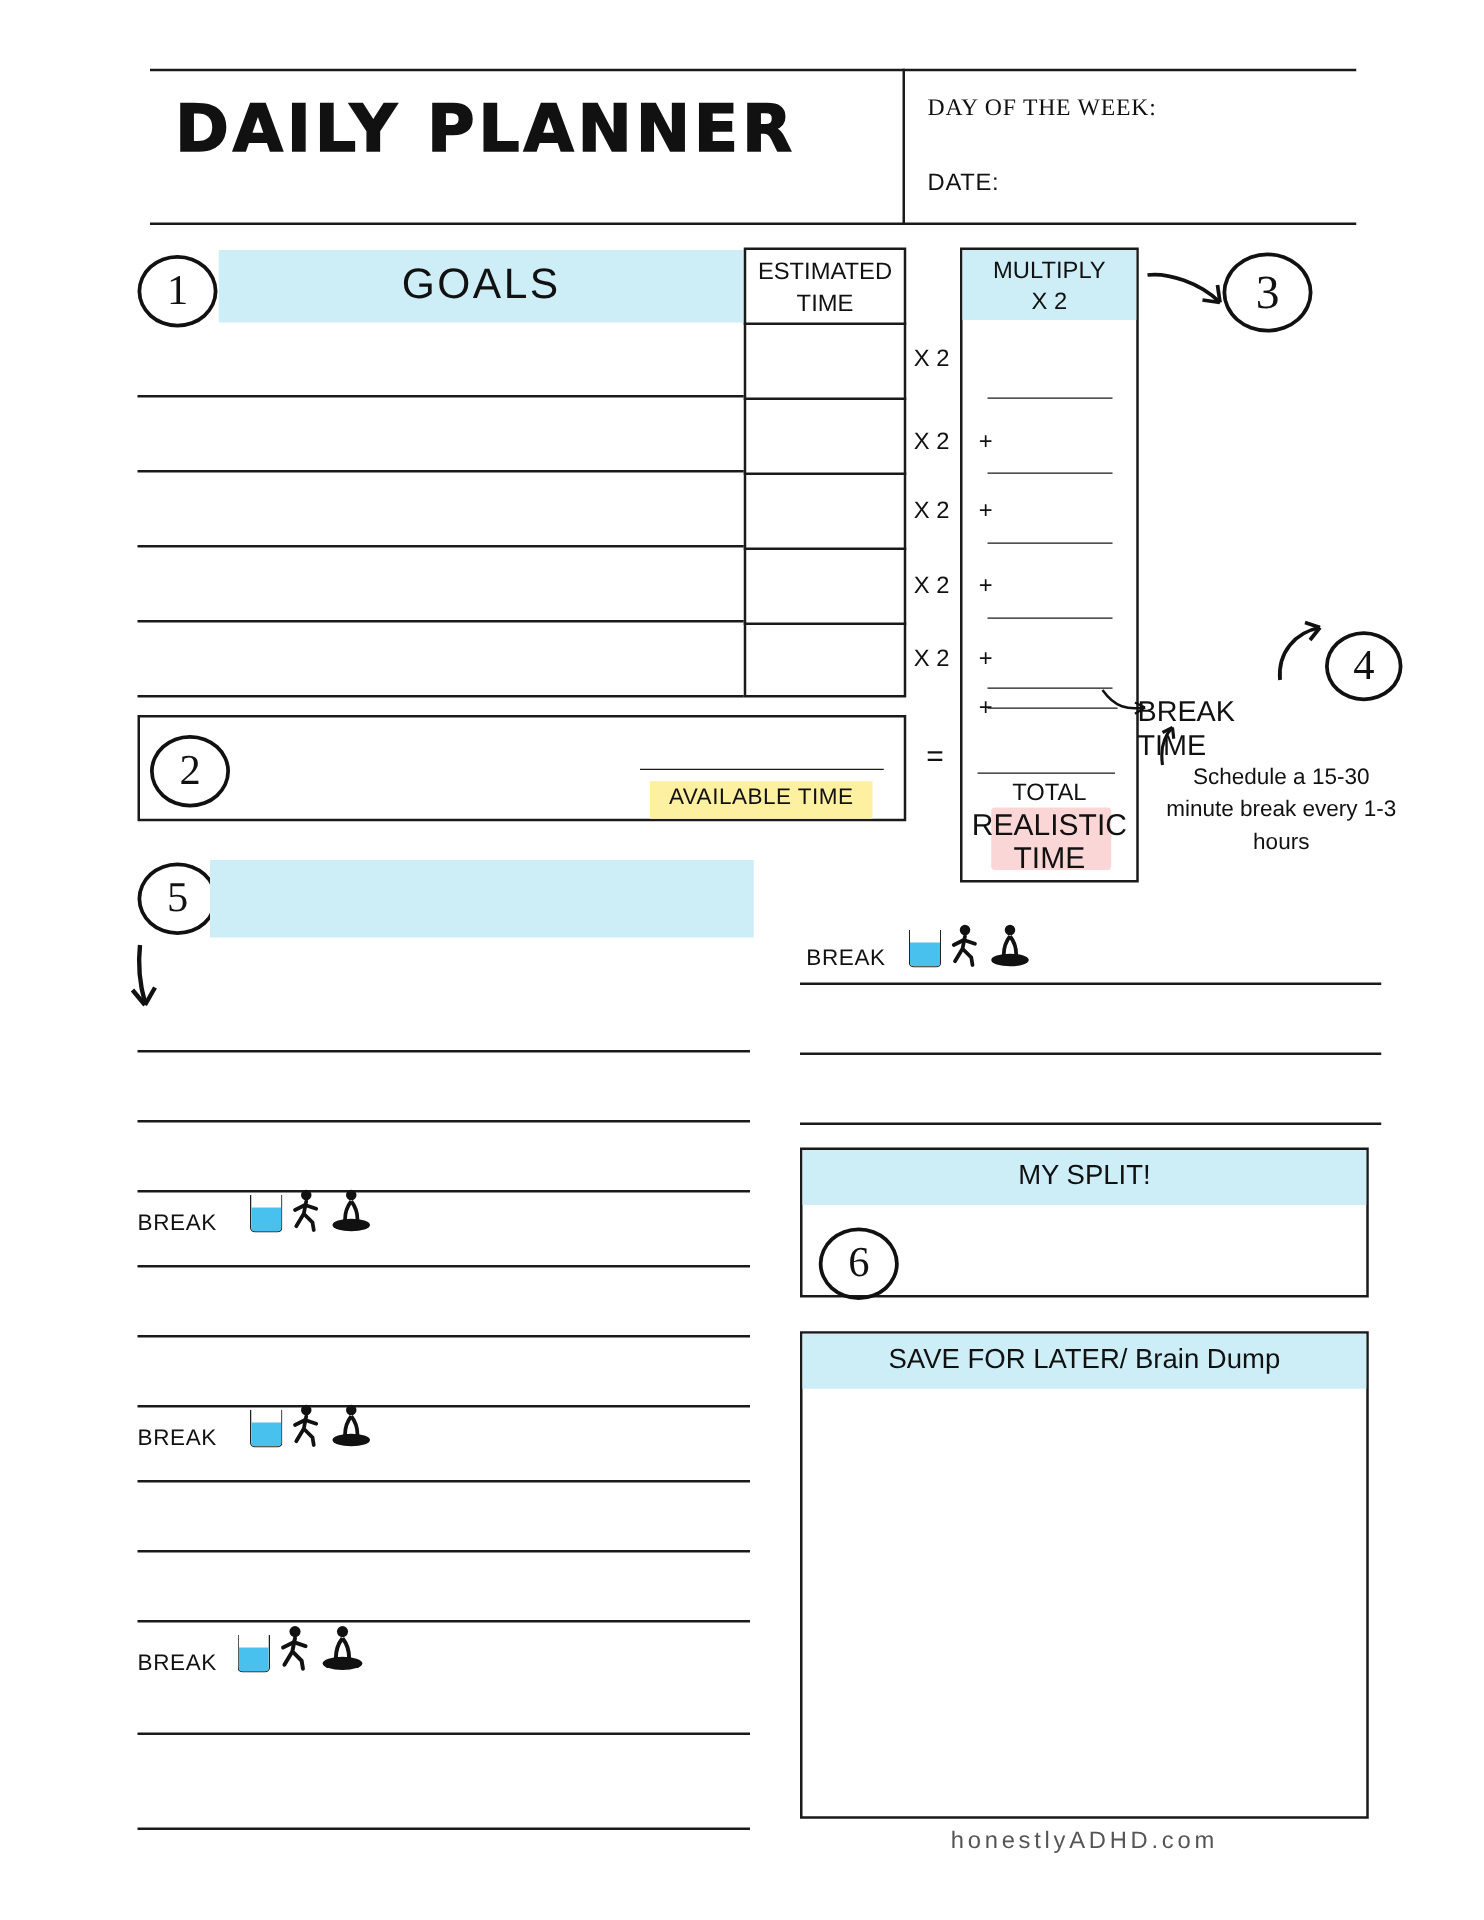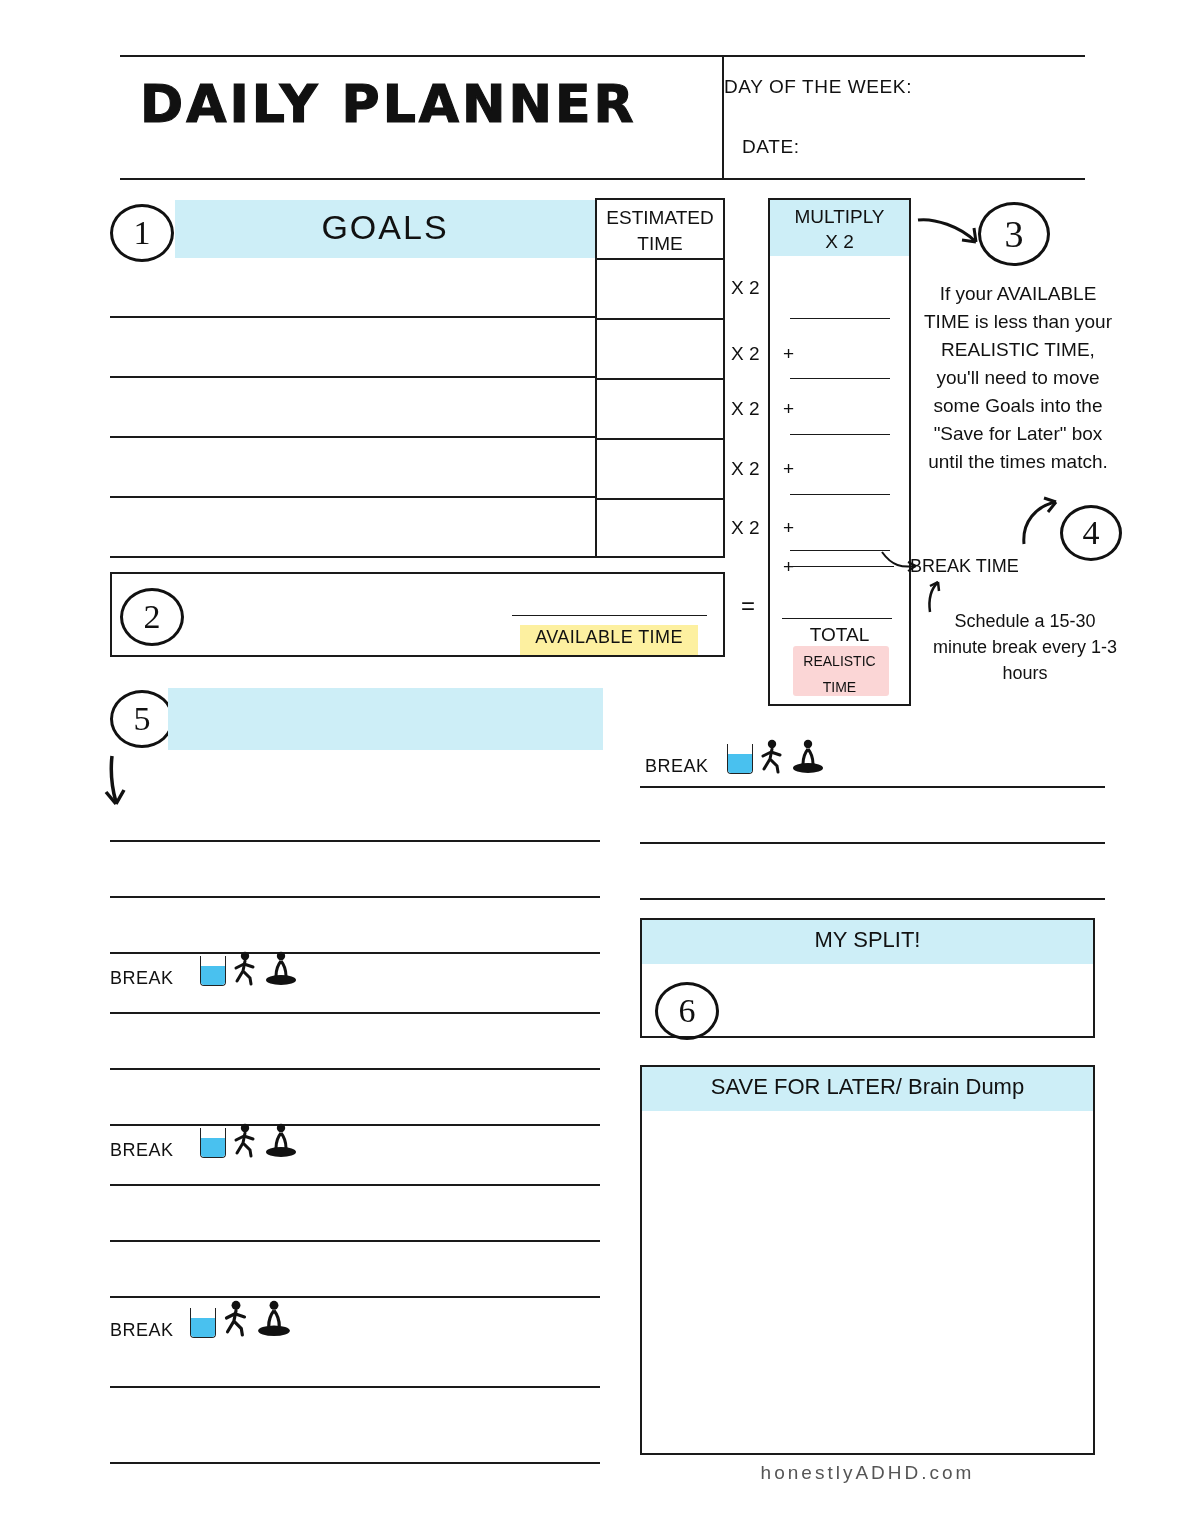--- a/index.html
+++ b/index.html
@@ -73,21 +73,21 @@
     font-size: 52px;
     letter-spacing: 3px;
     -webkit-text-stroke: 1.2px #111;
   }
   .hdr-label {
     position: absolute;
     font-size: 19px;
     letter-spacing: .6px;
     color: #111;
   }
-  #hdr-day { left: 724px; top: 76px; }
+  #hdr-day { left: 742px; top: 76px; font-family: Liberation Serif, serif; }
   #hdr-date { left: 742px; top: 136px; }
 
   
   #goals-band {
     left: 175px; top: 200px; width: 420px; height: 58px;
   }
   #goals-title {
     position: absolute;
     left: 175px; top: 208px; width: 420px;
     text-align: center;
@@ -153,21 +153,21 @@
     position: absolute;
     left: 918px; top: 280px; width: 200px;
     text-align: center;
     font-size: 19px;
     line-height: 28px;
   }
   #num4 { left: 1060px; top: 505px; width: 56px; height: 50px; font-size: 34px; }
   #break-time-label {
     position: absolute;
     left: 910px; top: 556px;
-    font-size: 18px;
+    font-size: 23px;
   }
   #step4-text {
     position: absolute;
     left: 930px; top: 608px; width: 190px;
     text-align: center;
     font-size: 18px;
     line-height: 26px;
   }
 
   
@@ -333,31 +333,30 @@
 
   <div class="plus" style="top:556px">+</div>
   <div class="thinrule mult-line" style="top:566px;width:104px"></div>
 
   <div id="eq">=</div>
   <div class="thinrule" id="total-line"></div>
   <div id="total-label">
     <span>TOTAL</span>
   </div>
   <div class="hl-pink" id="total-realistic-hl"></div>
-  <div style="position:absolute;left:770px;top:648px;width:139px;text-align:center;font-size:14px;line-height:26px;">
+  <div style="position:absolute;left:770px;top:648px;width:139px;text-align:center;font-size:24px;line-height:26px;">
     <span>REALISTIC</span><br>
     <span>TIME</span>
   </div>
 
   <svg class="abs" style="left:912px;top:212px;width:78px;height:48px;" viewBox="0 0 78 48">
     <path d="M6 8 C 22 6, 48 14, 64 30" stroke="#111" stroke-width="3" fill="none"></path>
     <path d="M64 30 L 50 28 M64 30 L 62 16" stroke="#111" stroke-width="3" fill="none"></path>
   </svg>
   <div class="circnum" id="num3">3</div>
-  <div id="step3-text">If your AVAILABLE TIME is less than your REALISTIC TIME, you'll need to move some Goals into the "Save for Later" box until the times match.</div>
 
   <svg class="abs" style="left:1012px;top:488px;width:60px;height:60px;" viewBox="0 0 60 60">
     <path d="M12 56 C 10 34, 24 18, 44 14" stroke="#111" stroke-width="3" fill="none"></path>
     <path d="M44 14 L 32 10 M44 14 L 36 24" stroke="#111" stroke-width="3" fill="none"></path>
   </svg>
   <div class="circnum" id="num4">4</div>
   <svg class="abs" style="left:880px;top:548px;width:40px;height:26px;" viewBox="0 0 40 26">
     <path d="M2 4 C 12 18, 22 20, 36 18" stroke="#111" stroke-width="2" fill="none"></path>
     <path d="M36 18 L 28 14 M36 18 L 28 23" stroke="#111" stroke-width="2" fill="none"></path>
   </svg>

